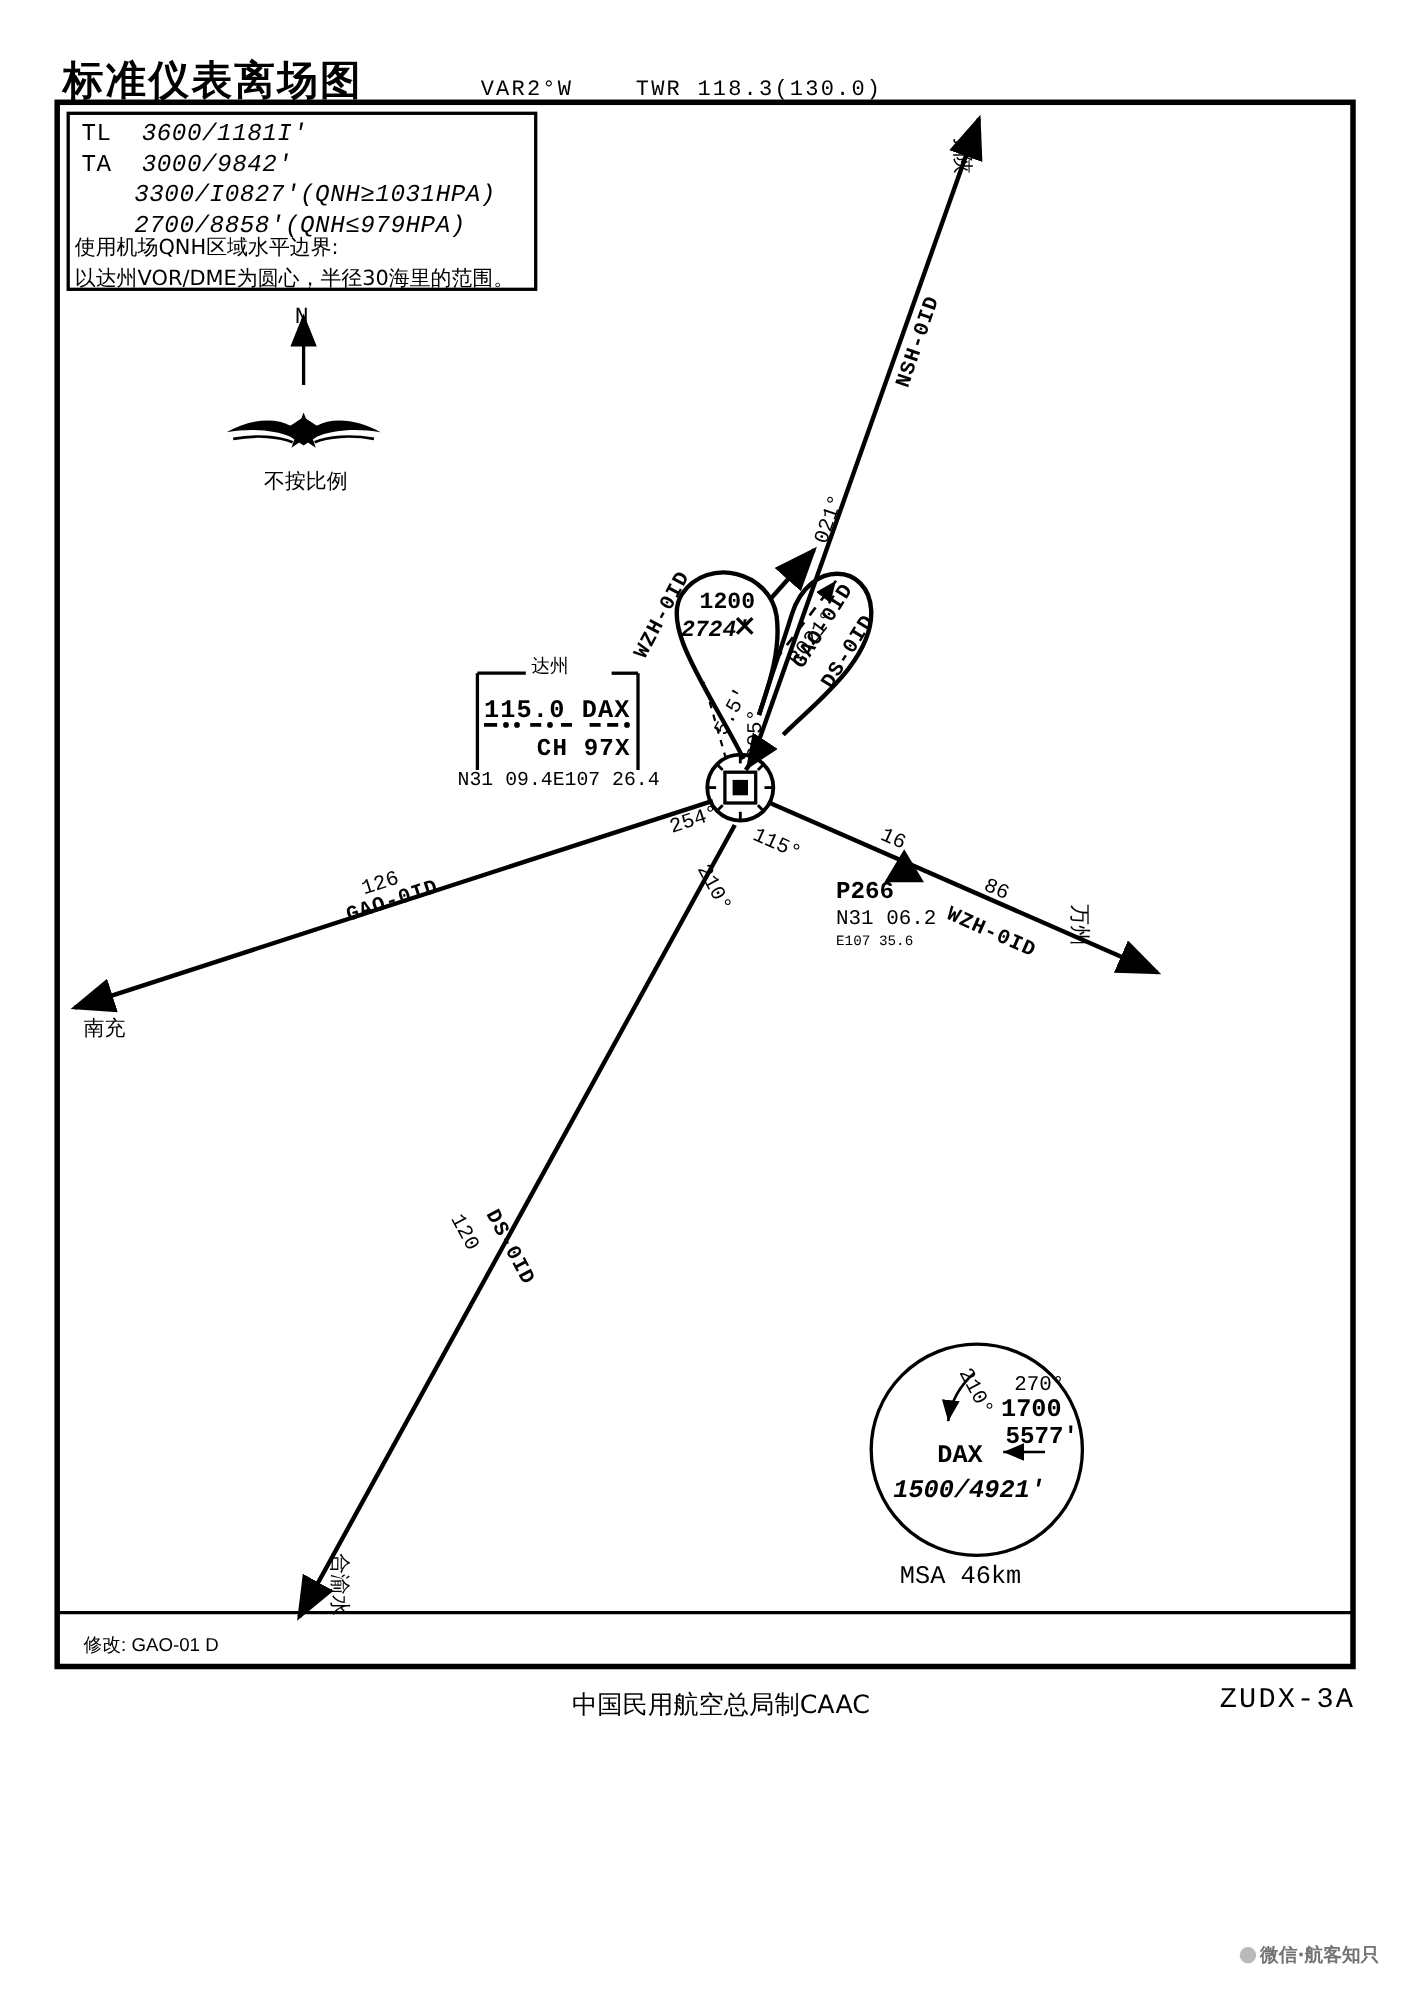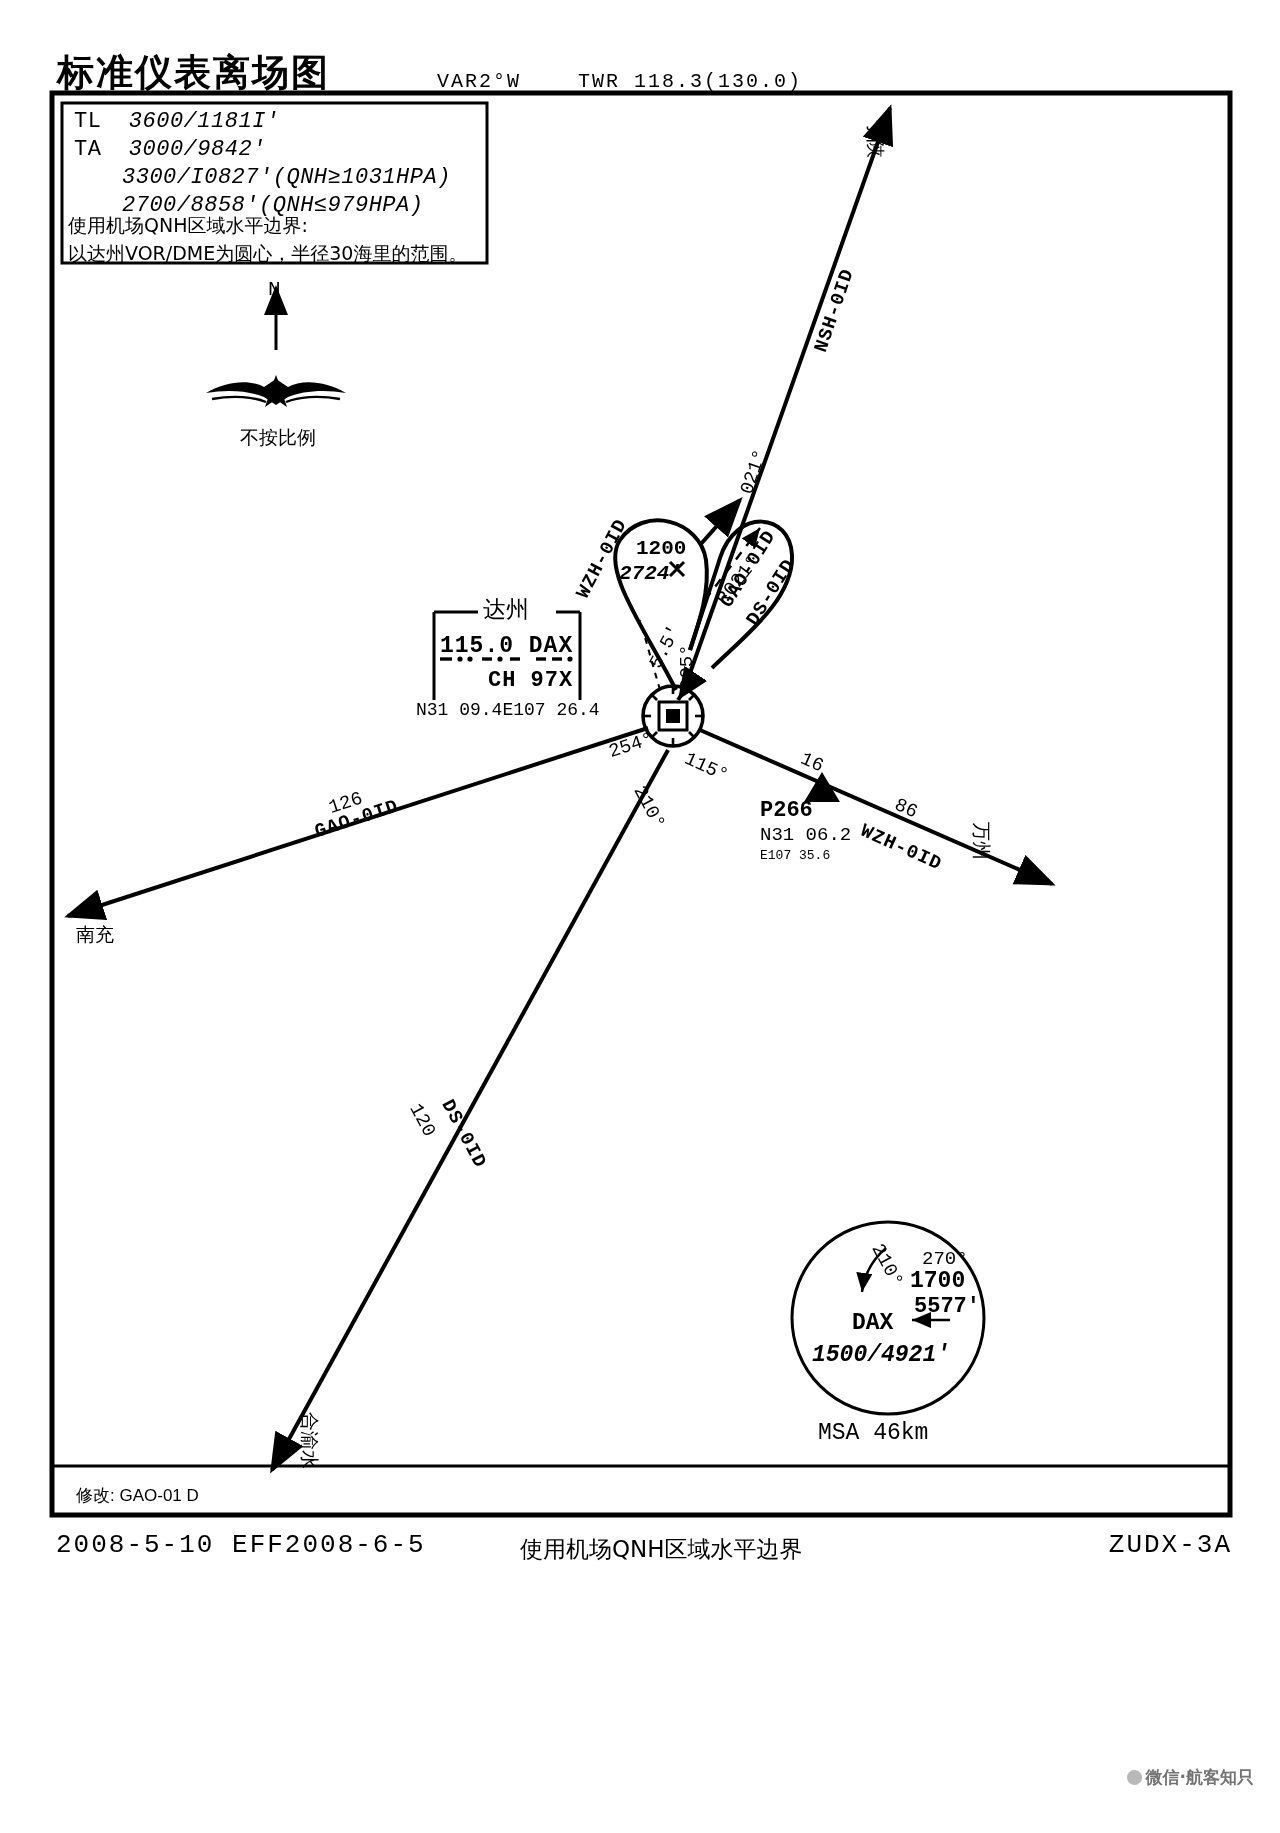--- a/index.html
+++ b/index.html
@@ -10,21 +10,21 @@
   .title-cn{font-size:37px;font-weight:bold;letter-spacing:2px;font-family:"DejaVu Sans",sans-serif;}
   .hdr-mono{font-family:"Liberation Mono",monospace;font-size:20px;letter-spacing:2px;}
   .hdr-right{font-size:28px;font-weight:bold;text-align:right;line-height:1.12;font-family:"DejaVu Sans",sans-serif;}
   .box-txt{font-family:"Liberation Mono",monospace;font-size:22px;line-height:1.28;letter-spacing:0.5px;}
   .box-txt i{font-style:italic;}
   .box-cn{font-family:"DejaVu Sans",sans-serif;font-size:19px;line-height:1.45;}
   .small-cn{font-family:"DejaVu Sans",sans-serif;font-size:19px;}
   .mono{font-family:"Liberation Mono",monospace;}
   .rot{transform-origin:left top;white-space:nowrap;}
   .bold{font-weight:bold;}
-  .vor-name{font-family:"DejaVu Sans",sans-serif;font-size:23px;}
+  .vor-name{font-family:"DejaVu Sans",sans-serif;font-size:17px;}
   .vor-freq{font-family:"Liberation Mono",monospace;font-size:23px;font-weight:bold;letter-spacing:1px;}
   .vor-ch{font-family:"Liberation Mono",monospace;font-size:22px;font-weight:bold;letter-spacing:1px;}
   .vor-coord{font-family:"Liberation Mono",monospace;font-size:18px;}
   .rte{font-family:"Liberation Mono",monospace;font-size:19px;font-weight:bold;letter-spacing:1px;}
   .rte-dist{font-family:"Liberation Mono",monospace;font-size:19px;}
   .crs{font-family:"Liberation Mono",monospace;font-size:19px;}
   .alt-b{font-family:"Liberation Mono",monospace;font-size:21px;font-weight:bold;padding-left:17px;}
   .alt-i{font-family:"Liberation Mono",monospace;font-size:21px;font-weight:bold;font-style:italic;}
   .msa-l{font-family:"Liberation Mono",monospace;font-size:19px;}
   .foot{font-family:"Liberation Mono",monospace;font-size:26px;letter-spacing:2px;}
@@ -185,19 +185,18 @@
 
   <div class="abs msa-l rot" style="left:886px;top:1240px;transform:rotate(62deg);">210°</div>
   <div class="abs mono bold" style="left:910px;top:1268px;font-size:23px;">1700</div>
   <div class="abs mono bold" style="left:914px;top:1294px;font-size:22px;">5577'</div>
   <div class="abs mono bold" style="left:852px;top:1310px;font-size:23px;">DAX</div>
   <div class="abs msa-l" style="left:922px;top:1248px;">270°</div>
   <div class="abs mono bold" style="left:812px;top:1342px;font-size:23px;font-style:italic;">1500/4921'</div>
   <div class="abs mono" style="left:818px;top:1420px;font-size:23px;">MSA 46km</div>
 
   <div class="abs rev" style="left:76px;top:1484px;">修改: GAO-01 D</div>
-  <div class="abs foot" style="left:56px;top:1530px;">2008-5-10 EFF2008-6-5</div>
-  <div class="abs foot-cn" style="left:520px;top:1534px;">使用机场QNH区域水平边界</div>
+  <div class="abs foot-cn" style="left:520px;top:1534px;">中国民用航空总局制CAAC</div>
   <div class="abs foot" style="right:48px;top:1530px;">ZUDX-3A</div>
 
   <div class="wm"><span class="dot"></span><span>微信·航客知只</span></div>
 
 </div>
 
 </body></html>

